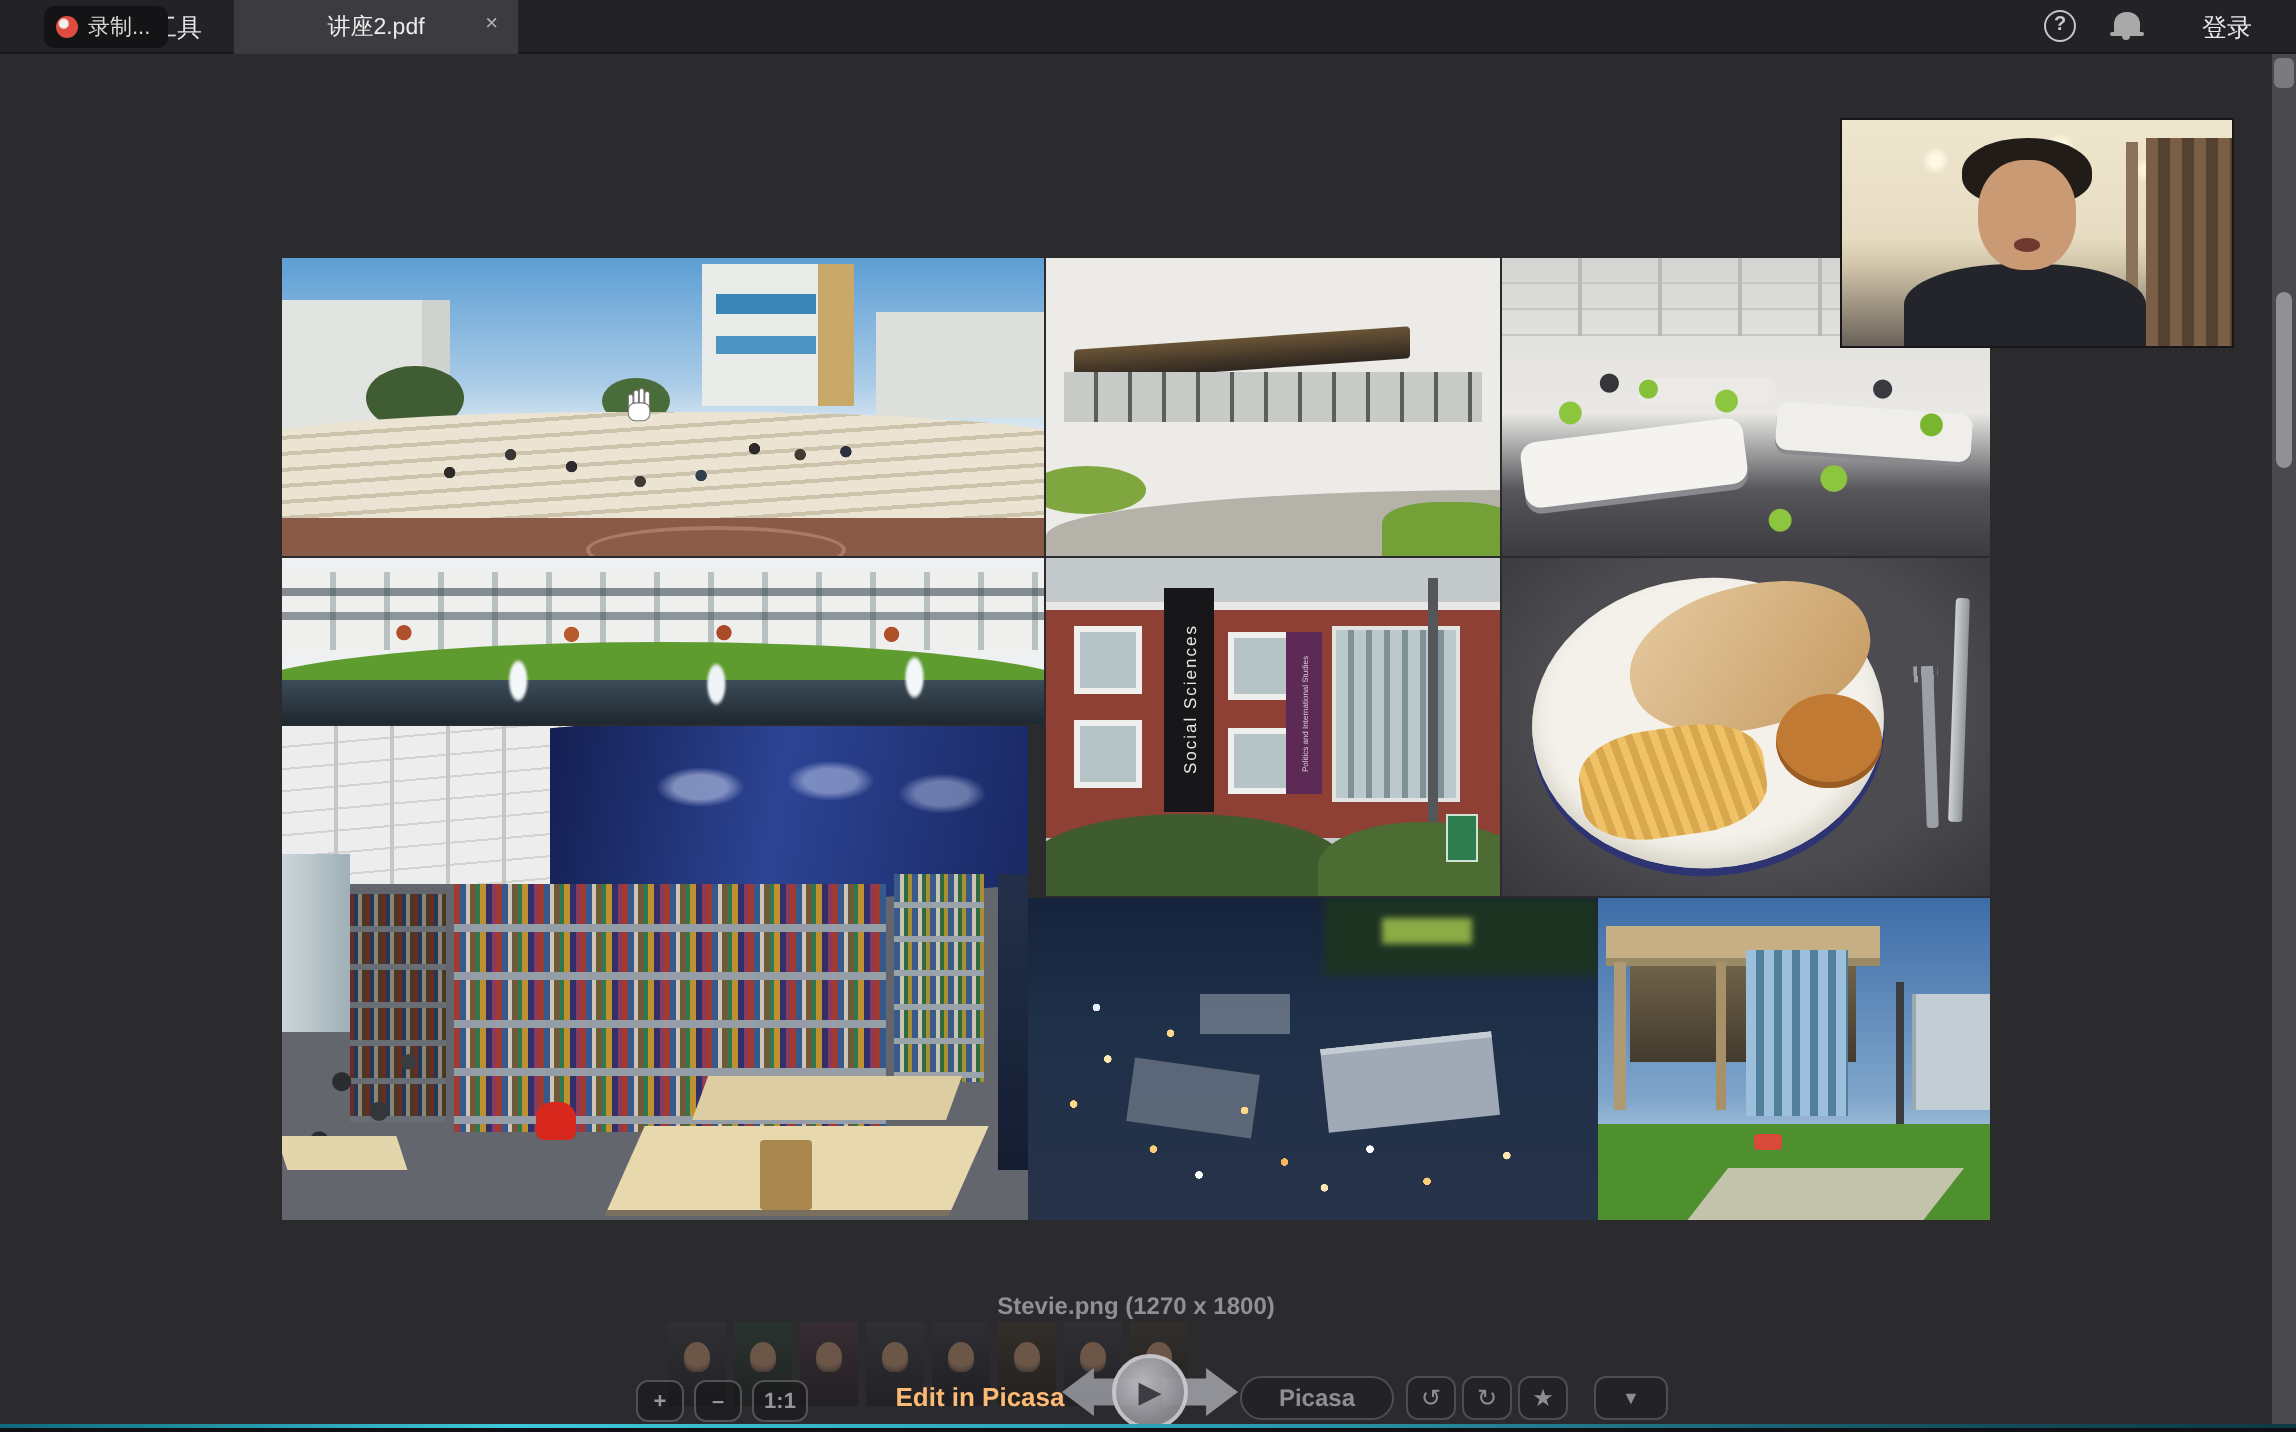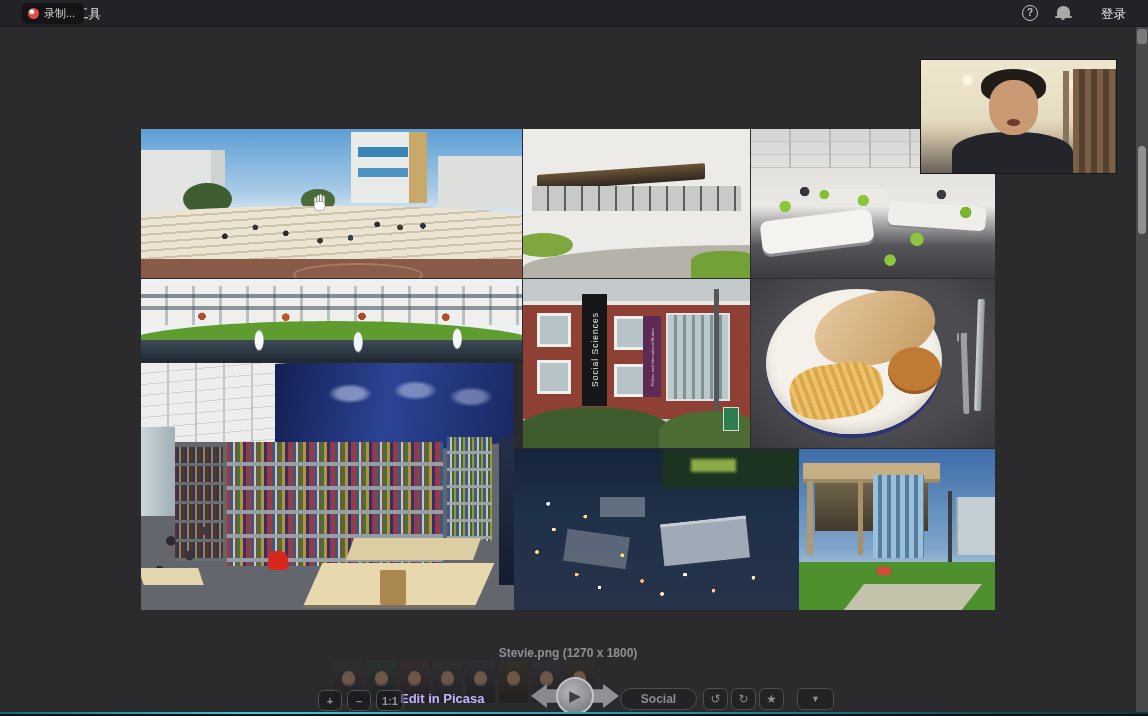--- a/index.html
+++ b/index.html
@@ -241,22 +241,22 @@
   .wc-hair { left:31%; top:8%; width:33%; height:30%; background:#211c18; border-radius:50% 50% 42% 42%; }
   .wc-face { left:35%; top:18%; width:25%; height:48%; background:#c99a74; border-radius:46%; }
   .wc-mouth { left:44%; top:52%; width:7%; height:6%; background:#6e3a30; border-radius:50%; }
   .wc-shirt { left:16%; bottom:-4%; width:62%; height:40%; background:#23252b; border-radius:45% 45% 0 0; }
 
   
   #caption { position:absolute; left:0; top:646px; width:1136px; text-align:center;
     color:#8f8f94; font-size:12px; font-weight:bold; z-index:10; }
 
   
-  #edit-picasa { position:absolute; left:400px; top:691px; width:180px; 
-    color:#c4b5fd; font-size:13px; font-weight:bold; z-index:4; }
+  #edit-picasa { position:absolute; left:400px; top:691px; width:180px; text-align:center;
+    color:#fdba74; font-size:13px; font-weight:bold; z-index:4; }
   .tool-btn { position:absolute; top:690px; height:21px; background:rgba(22,22,24,.55);
     border:1.5px solid #525256; border-radius:6px; color:#95959a; font-size:11px; font-weight:bold;
     display:flex; align-items:center; justify-content:center; z-index:6; }
   #btn-plus  { left:318px; width:24px; }
   #btn-minus { left:347px; width:24px; }
   #btn-11    { left:376px; width:28px; }
   #upload-btn { position:absolute; left:620px; top:688px; width:77px; height:22px;
     border:1.5px solid #4e4e52; border-radius:11px; background:rgba(25,25,28,.4);
     color:#8d8d92; font-size:12px; font-weight:bold; display:flex; align-items:center;
     justify-content:center; z-index:6; }
@@ -298,20 +298,24 @@
   #bottom-edge { position:absolute; left:0; bottom:0; width:1148px; height:2px; background:#101014; z-index:20; }
 </style>
 </head>
 <body>
 
 <div id="topbar">
   <span id="tools-label">工具</span>
   <div id="record-pill">
     <span id="record-dot"></span>
     <span id="record-label">录制...</span>
+  </div>
+  <div id="tab">
+    <span id="tab-title">讲座2.pdf</span>
+    <span id="tab-close">×</span>
   </div>
   <div id="help-btn">?</div>
   <div id="bell"></div>
   <span id="login-label">登录</span>
 </div>
 
 <div id="scroll-track"></div>
 <div id="scroll-cap"></div>
 <div id="scroll-thumb"></div>
 
@@ -462,20 +466,20 @@
 <div class="tool-btn" id="btn-plus">+</div>
 <div class="tool-btn" id="btn-minus">–</div>
 <div class="tool-btn" id="btn-11">1:1</div>
 
 <div id="nav">
   <div class="arrow-left"></div>
   <div class="arrow-right"></div>
   <div class="play-circle">▶</div>
 </div>
 
-<div id="upload-btn">Social</div>
+<div id="upload-btn">Picasa</div>
 <div class="icon-btn" id="btn-rotl">↺</div>
 <div class="icon-btn" id="btn-rotr">↻</div>
 <div class="icon-btn" id="btn-star">★</div>
 <div class="icon-btn" id="btn-drop">▼</div>
 
 <div id="teal-line"></div>
 <div id="bottom-edge"></div>
 
 </body></html>

